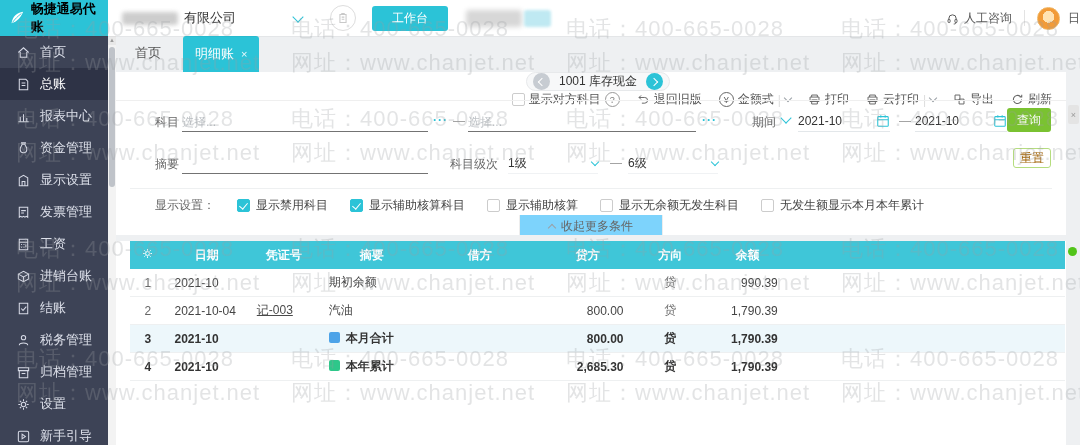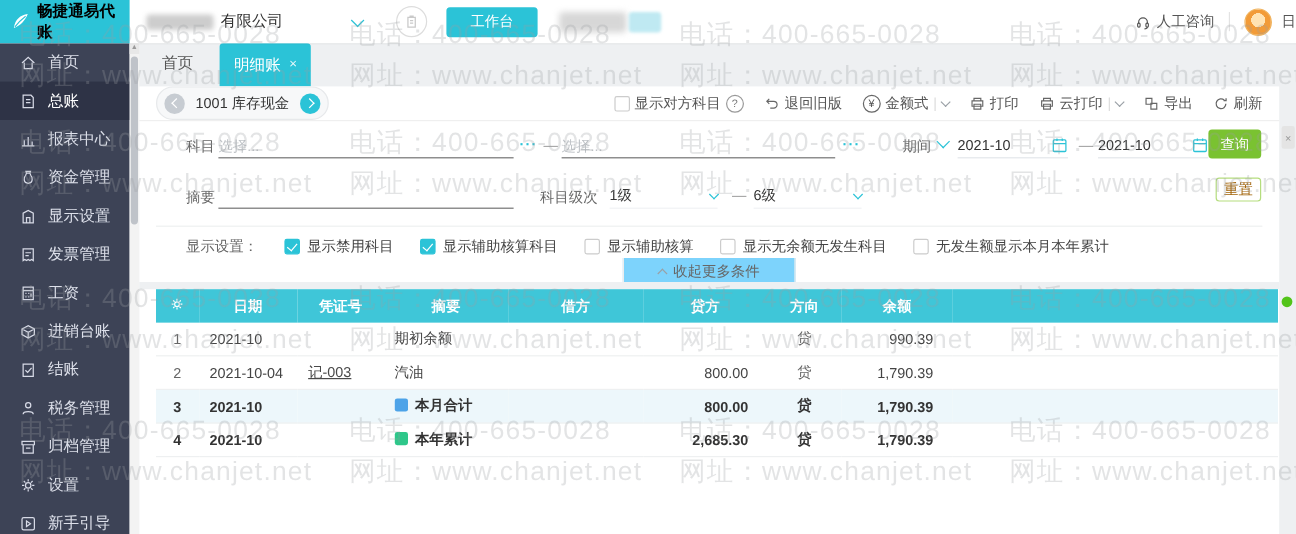--- a/index.html
+++ b/index.html
@@ -48,21 +48,21 @@
   .main{position:absolute;left:116px;top:36px;right:0;bottom:0;background:#eef0f2;}
   .tabbar{height:36px;display:flex;align-items:flex-end;}
   .tab-plain{padding:0 10px 10px 19px;font-size:13px;color:#555;cursor:pointer;}
   .tab-active{height:36px;margin-left:12px;background:#2bc3d7;color:#fff;font-size:13px;
     display:flex;align-items:center;gap:7px;padding:0 12px;border-radius:3px 3px 0 0;cursor:pointer;}
   .tab-close{font-size:11px;opacity:.9;cursor:pointer;}
 
   .card{position:absolute;left:0;top:36px;right:14px;bottom:0;background:#fff;}
 
   
-  .acct-row{position:absolute;left:0;top:0;right:0;height:28px;display:flex;align-items:center;}
+  .acct-row{position:absolute;left:0;top:0;right:0;height:28px;display:flex;align-items:center;flex-direction:column;}
   .acct-pill{margin-left:14px;height:26px;background:#f7f8f9;border:1px solid #e7e9eb;border-radius:14px;
     display:flex;align-items:center;gap:9px;padding:0 6px;cursor:pointer;}
   .nav-c{width:17px;height:17px;border-radius:50%;display:flex;align-items:center;justify-content:center;}
   .nav-c .c{width:5px;height:5px;border-left:1.5px solid #fff;border-bottom:1.5px solid #fff;}
   .nav-prev{background:#c7ccd2;}
   .nav-prev .c{transform:rotate(45deg);margin-left:2px;}
   .nav-next{background:#2bc3d7;}
   .nav-next .c{transform:rotate(-135deg);margin-right:2px;}
   .acct-pill span.t{font-size:12px;color:#333;}
   .tools{margin-left:auto;display:flex;align-items:center;gap:17px;padding-right:14px;font-size:12px;color:#555;}

